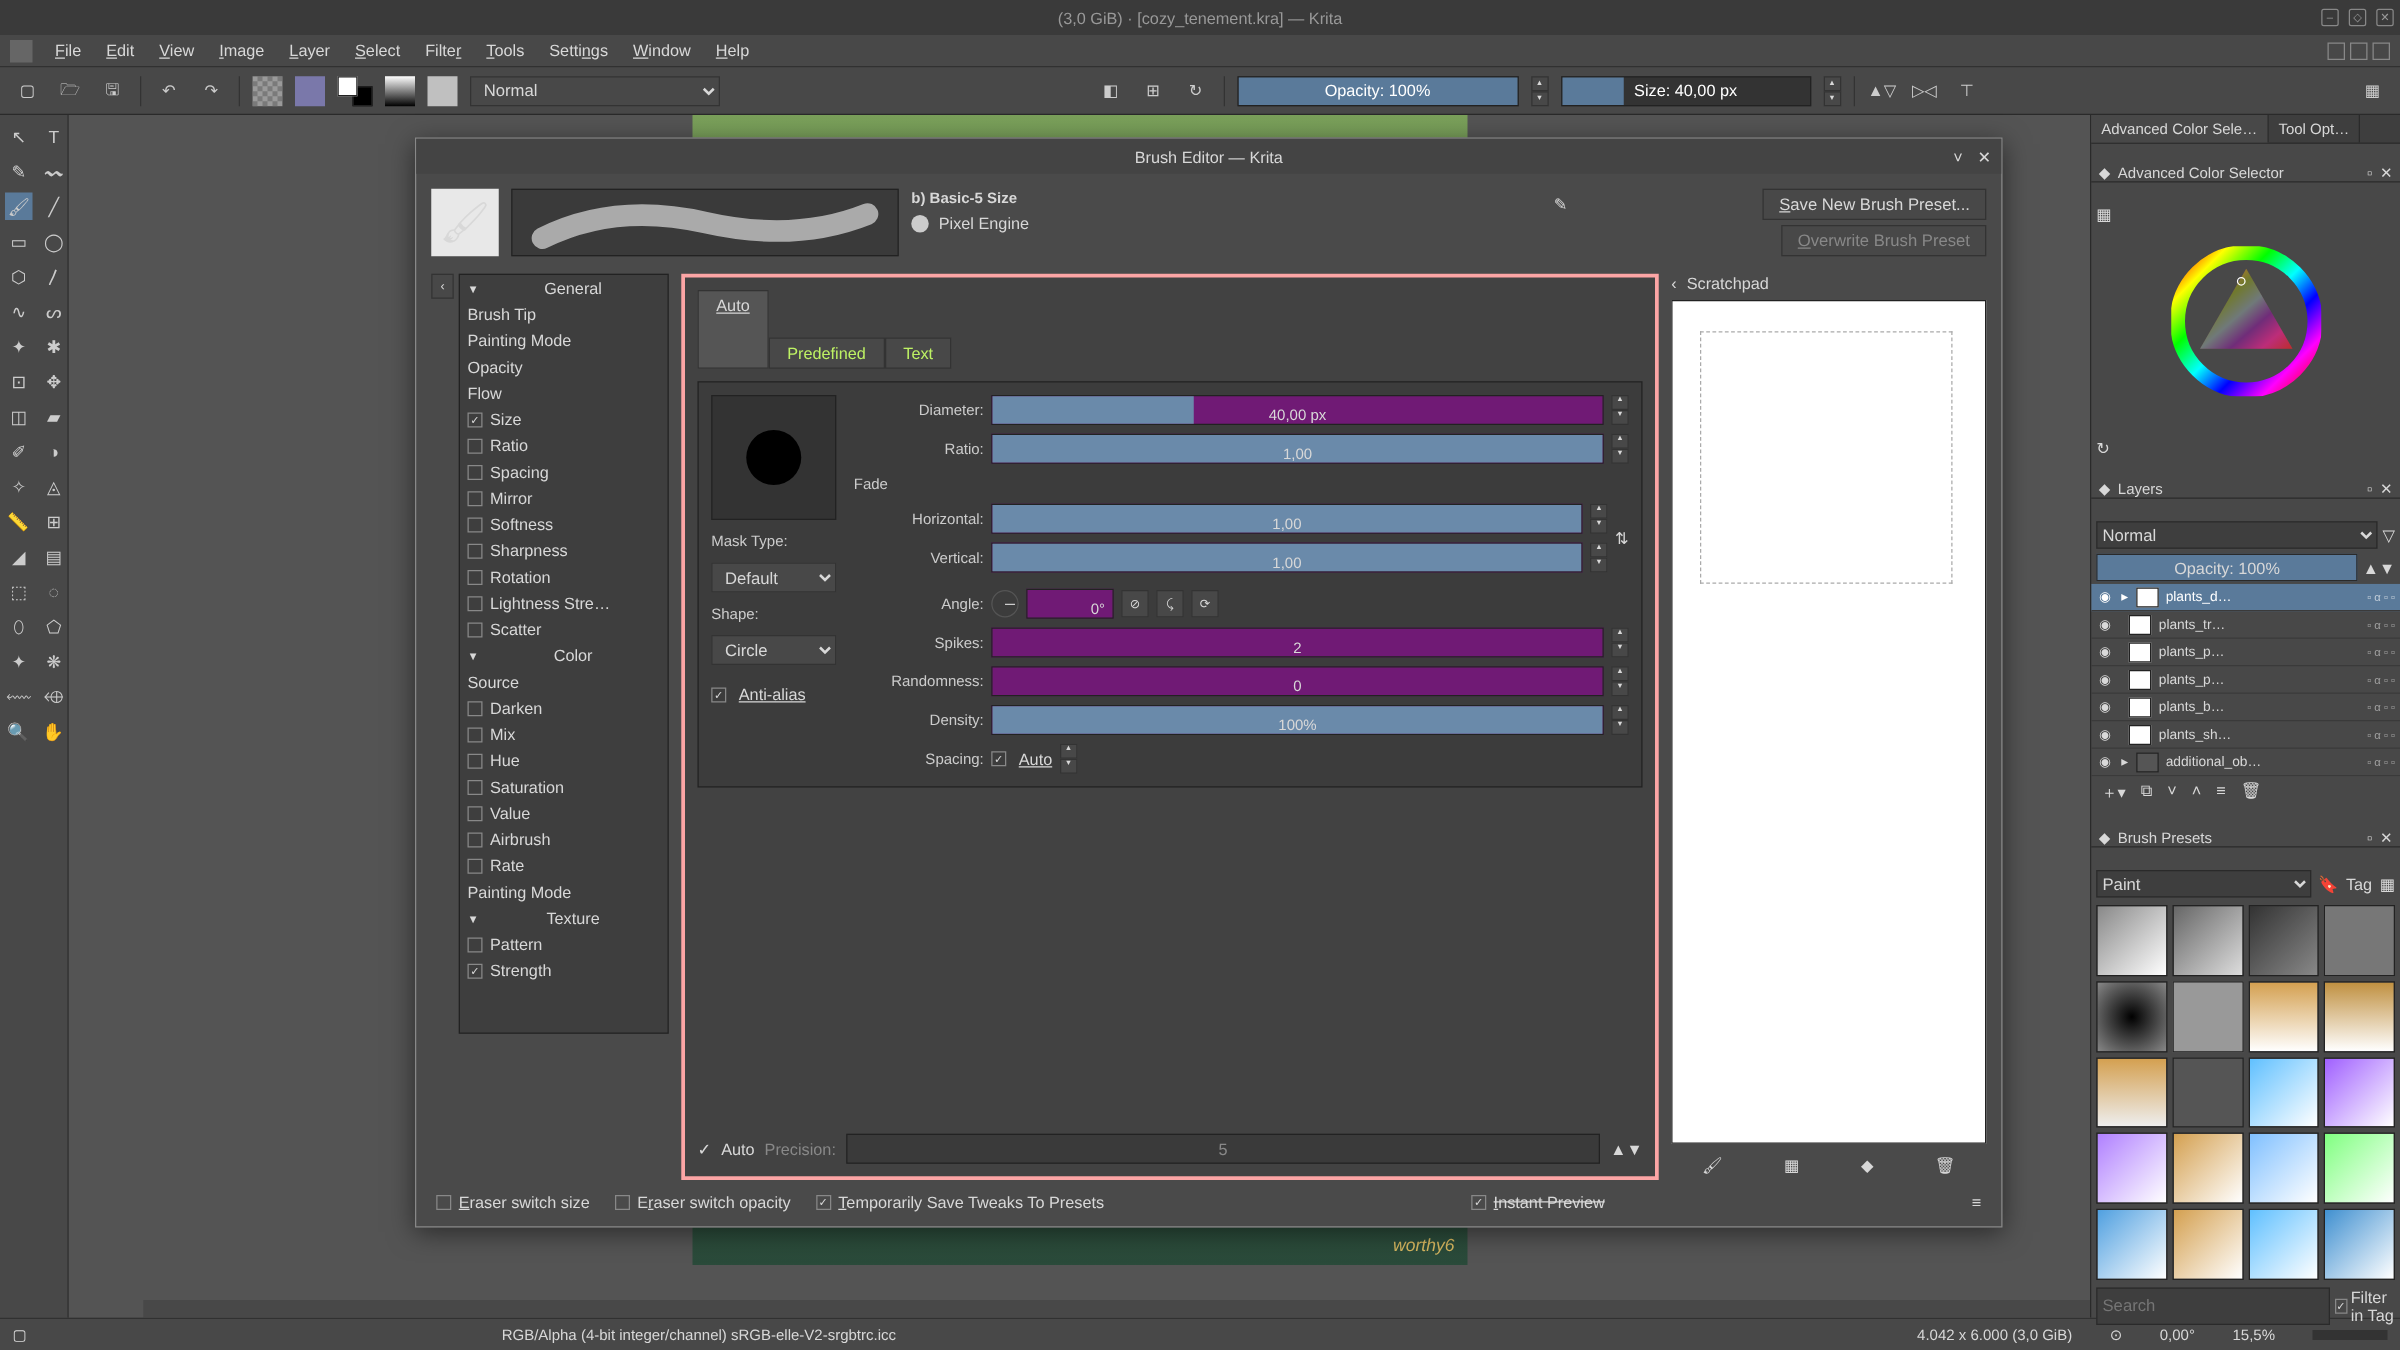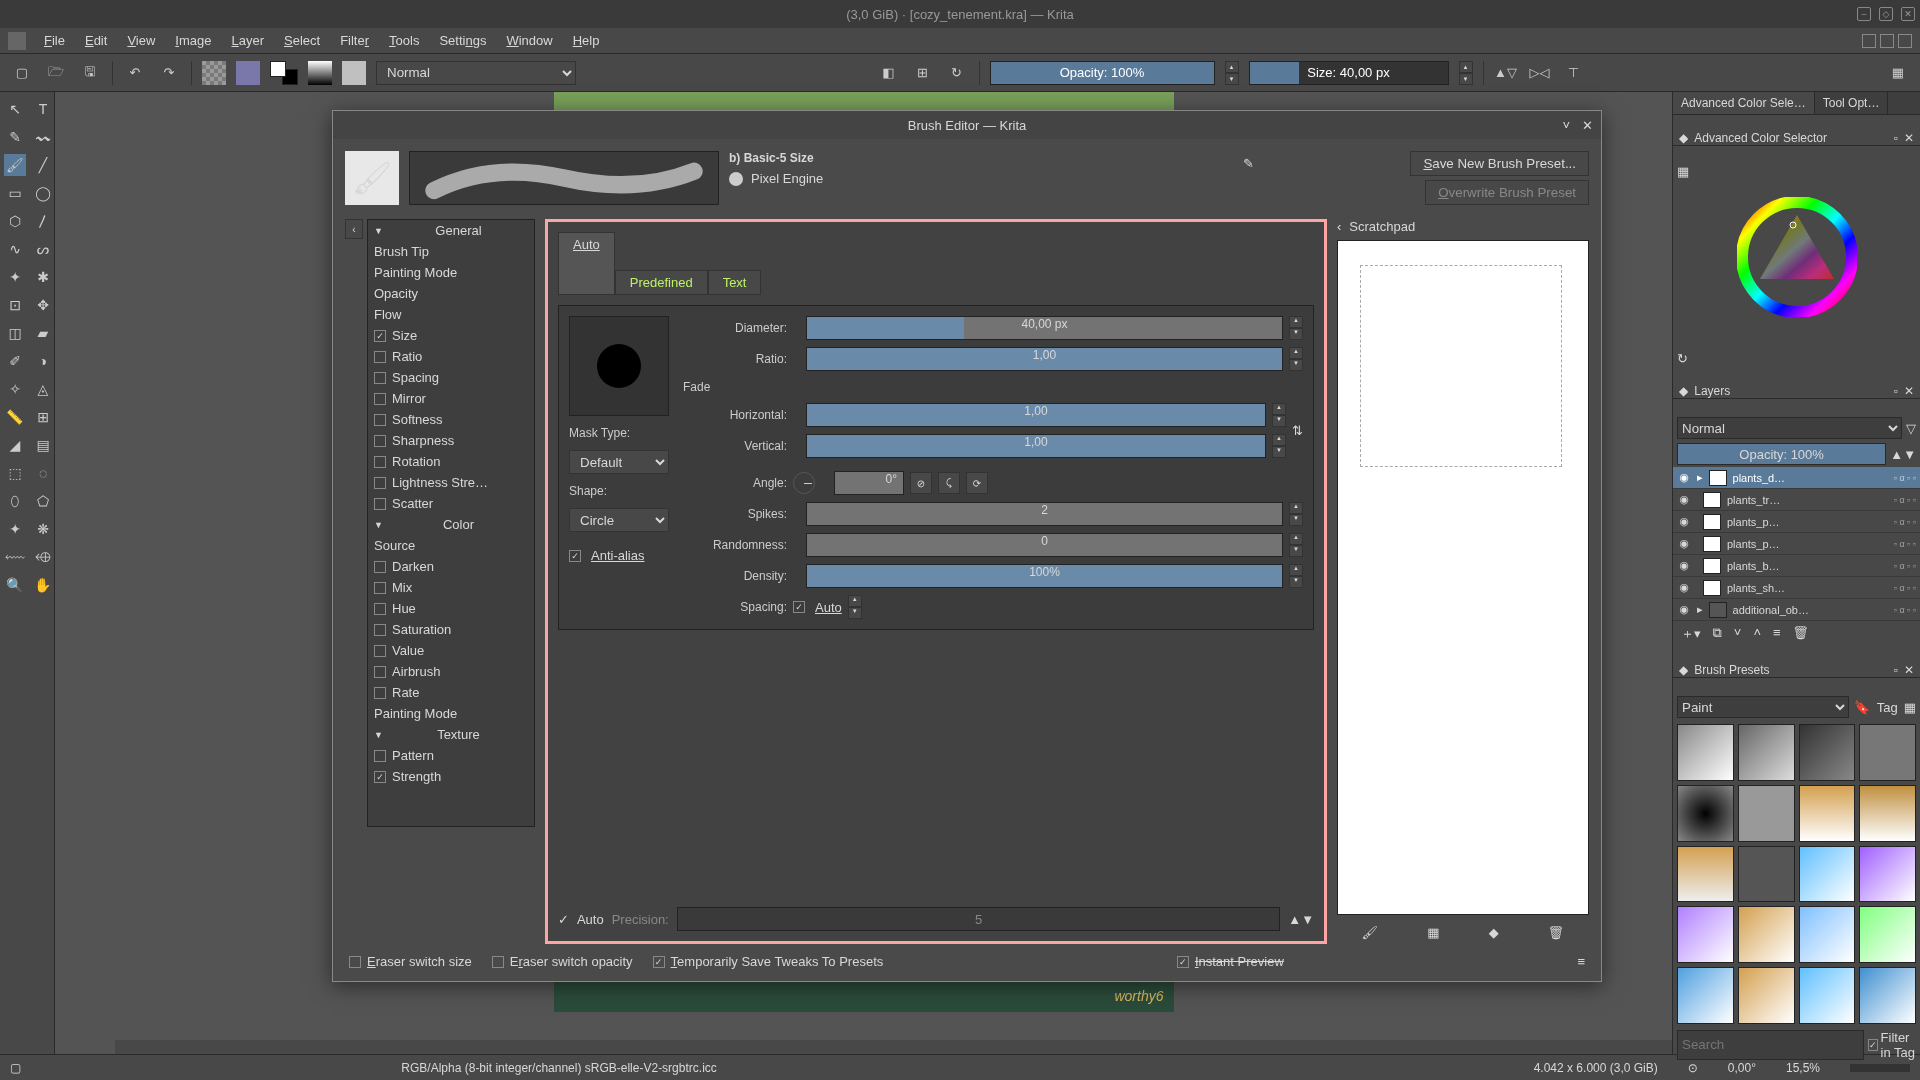--- a/index.html
+++ b/index.html
@@ -128,21 +128,21 @@
 .tip-area { display: flex; gap: 14px; align-items: flex-start; background: #3c3c3c; border: 1px solid #222; padding: 10px; }
 .tip-left { width: 100px; display: flex; flex-direction: column; gap: 10px; }
 .tip-prev { width: 100px; height: 100px; background: #333; border: 1px solid #222; display: flex; align-items: center; justify-content: center; }
 .tip-prev .dot { width: 44px; height: 44px; background: #000; border-radius: 50%; }
 .tip-left label { font-size: 12px; color: #ccc; }
 .tip-left select { background: #484848; border: 1px solid #333; color: #d8d8d8; height: 24px; padding: 0 6px; width: 100%; }
 
 .tip-right { flex: 1; display: flex; flex-direction: column; gap: 7px; }
 .prow { display: flex; align-items: center; gap: 6px; }
 .prow .lbl { width: 104px; text-align: right; color: #ccc; font-size: 12px; }
-.prow .sliderfield { flex: 1; height: 24px; background: #737373; border: 1px solid #222; position: relative; display: flex; align-items: flex-start; justify-content: center; margin-left: 13px; }
+.prow .sliderfield { flex: 1; height: 24px; background: #701a75; border: 1px solid #222; position: relative; display: flex; align-items: flex-end; justify-content: center; }
 .prow .sliderfield .fill { position: absolute; left: 0; top: 0; bottom: 0; background: #6a8aaa; }
 .prow .sliderfield .val { position: relative; z-index: 1; font-size: 12px; }
 .prow .spin { width: 14px; display: flex; flex-direction: column; }
 .prow .spin span { height: 12px; border: 1px solid #333; background: #484848; font-size: 6px; text-align: center; }
 .prow .cb { width: 12px; height: 12px; border: 1px solid #888; display: inline-flex; align-items: center; justify-content: center; font-size: 9px; margin-right: 4px; }
 .prow .anglewidget { width: 22px; height: 22px; border-radius: 50%; border: 1px solid #555; position: relative; }
 .prow .anglewidget::after { content: ''; position: absolute; left: 50%; top: 50%; width: 8px; height: 1px; background: #ccc; }
 .prow .anglebtn { width: 22px; height: 22px; border: 1px solid #333; background: #484848; display: flex; align-items: center; justify-content: center; font-size: 10px; }
 .section-lbl { color: #ccc; font-size: 12px; padding-left: 104px; margin: 2px 0; }
 
@@ -446,21 +446,21 @@
             <span class="cb" style="width:12px;height:12px;border:1px solid #888;display:inline-flex;align-items:center;justify-content:center;font-size:9px">✓</span>
             <span>Filter in Tag</span>
           </span>
       </div>
     </div>
   </div>
 </div>
 
 <div class="statusbar">
   <span>▢</span>
-  <span style="margin-left:360px">RGB/Alpha (8-bit integer/channel)  sRGB-elle-V2-srgbtrc.icc</span>
+  <span style="margin-left:360px">RGB/Alpha (4-bit integer/channel)  sRGB-elle-V2-srgbtrc.icc</span>
   <div class="right">
     <span>4.042 x 6.000 (3,0 GiB)</span>
     <span>⊙</span>
     <span>0,00°</span>
     <span>15,5%</span>
     <span style="width:60px;height:8px;background:#333;display:inline-block"></span>
   </div>
 </div>
 
 <div class="dialog">

